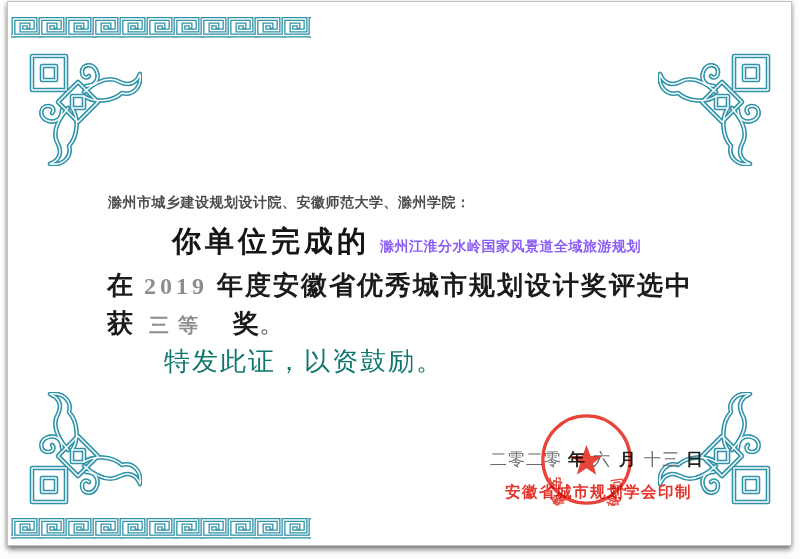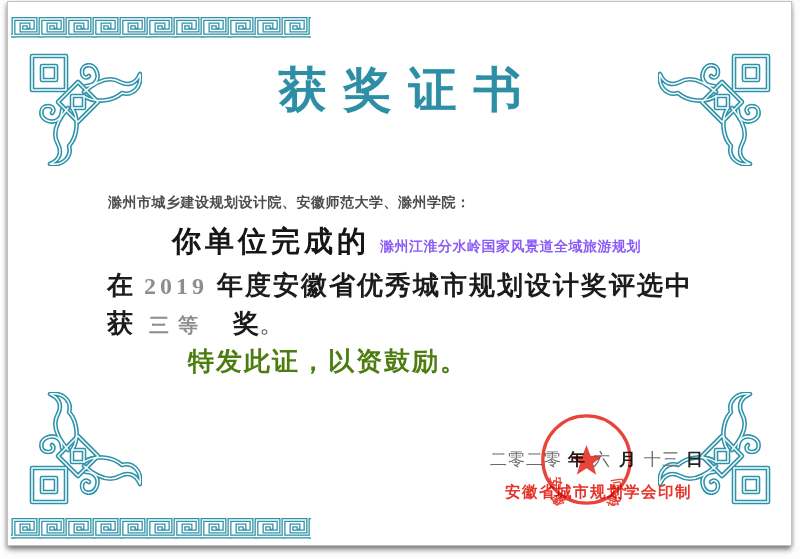--- a/index.html
+++ b/index.html
@@ -39,21 +39,21 @@
   .line1{position:absolute;left:172px;top:222px;color:#161616;}
   .line1 .big{font-size:29px;font-weight:700;letter-spacing:4px;}
   .line1 .proj{font-size:14px;font-weight:700;color:#8b5cf6;margin-left:10px;letter-spacing:.5px;}
   .line2{position:absolute;left:107px;top:268px;font-size:26px;font-weight:700;color:#1b1b1b;letter-spacing:2px;white-space:nowrap;}
   .fillin{color:#8d8d8d;font-weight:700;}
   .line2 .year{font-size:24px;letter-spacing:4px;margin:0 9px;}
   .line3{position:absolute;left:107px;top:306px;font-size:26px;font-weight:700;color:#1b1b1b;}
   .line3 .grade{font-size:20px;letter-spacing:9px;margin-left:16px;}
   .line3 .post{margin-left:26px;}
   .line3 .period{font-weight:400;color:#5a5a5a;}
-  .line4{position:absolute;left:188px;top:344px;font-size:26px;font-weight:700;color:#4d7c0f;letter-spacing:2px;}
+  .line4{position:absolute;left:164px;top:344px;font-size:26px;font-weight:400;color:#0f766e;letter-spacing:2px;}
   .certno{position:absolute;left:148px;top:460px;font-size:14px;color:#5e5e5e;letter-spacing:1px;}
   .date{position:absolute;left:490px;top:448px;font-size:17px;color:#2a2a2a;white-space:nowrap;}
   .date .num{color:#6b6b6b;letter-spacing:1px;}
   .date .unit{font-weight:700;color:#222222;}
   .date .sp6{margin-left:6px;}
   .date .sp8{margin-left:8px;}
   .printedby{
     position:absolute;left:505px;top:482px;
     font-size:15.5px;font-weight:700;color:#e5352b;letter-spacing:1.5px;
     font-family:"Liberation Sans","DejaVu Sans",sans-serif;
@@ -108,21 +108,20 @@
   <svg class="orn tr" viewBox="0 0 120 120">
       <use href="#cornerOrn"></use>
     </svg>
   <svg class="orn bl" viewBox="0 0 120 120">
       <use href="#cornerOrn"></use>
     </svg>
   <svg class="orn br" viewBox="0 0 120 120">
       <use href="#cornerOrn"></use>
     </svg>
 
-  <div class="title">获奖证书</div>
 
   <div class="recipient">滁州市城乡建设规划设计院、安徽师范大学、滁州学院：</div>
 
   <div class="line1">
     <span class="big">你单位完成的</span><span class="proj">滁州江淮分水岭国家风景道全域旅游规划</span>
   </div>
 
   <div class="line2">
     <span>在</span><span class="fillin year">2019</span><span>年度安徽省优秀城市规划设计奖评选中</span>
   </div>

